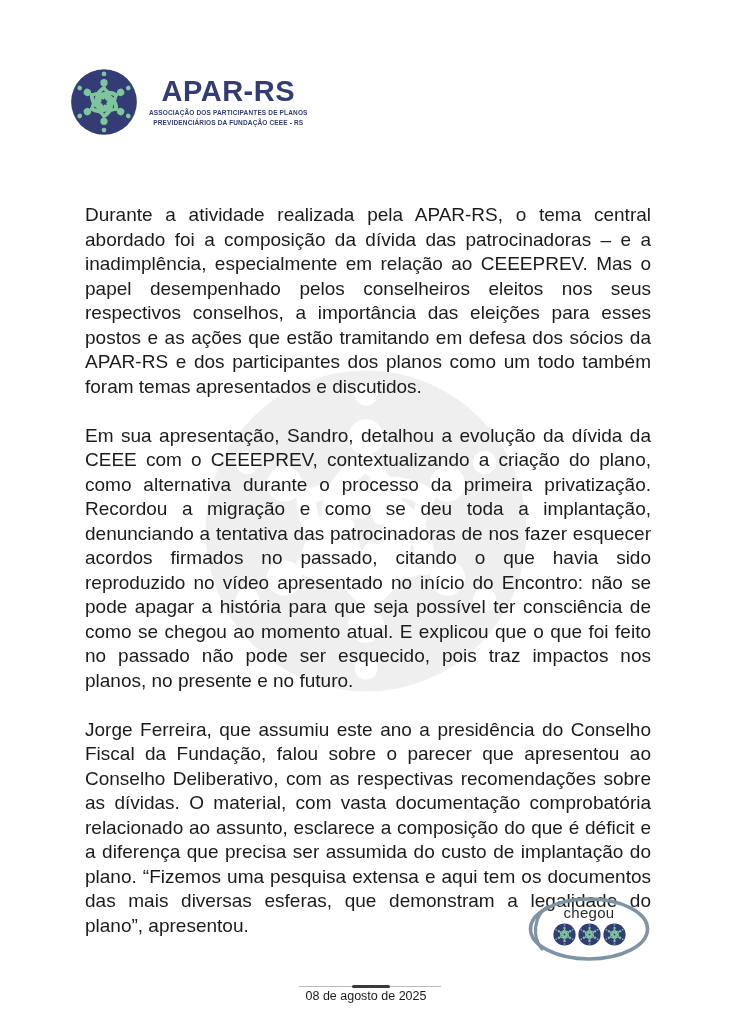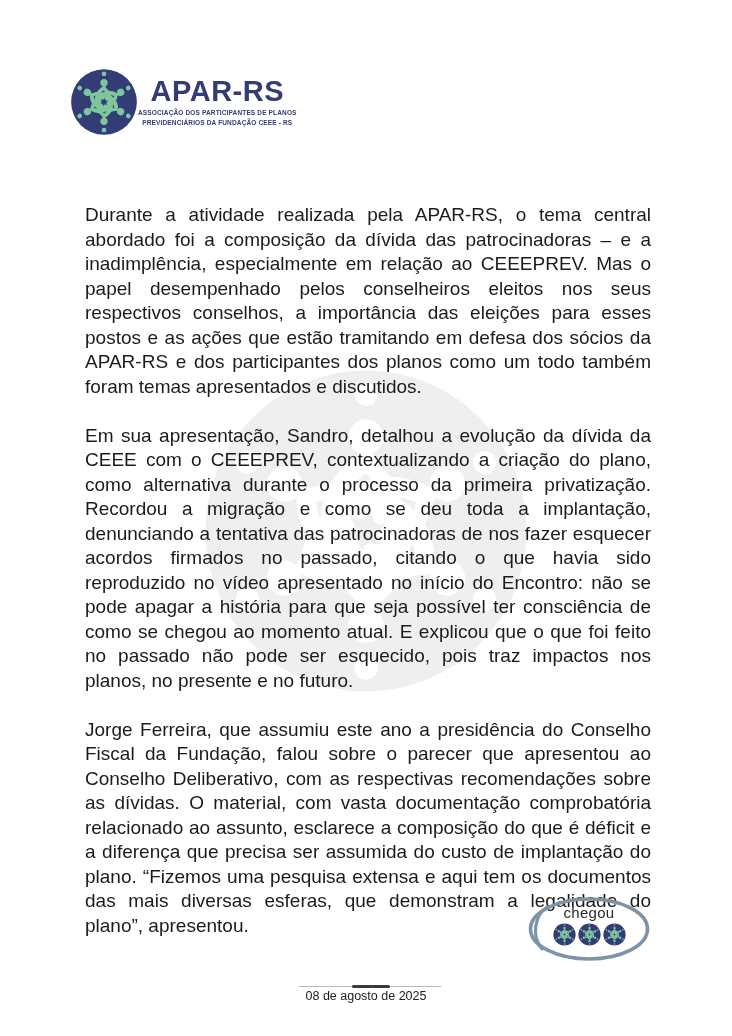--- a/index.html
+++ b/index.html
@@ -3,21 +3,21 @@
 <meta charset="utf-8">
 <style>
   html,body{margin:0;padding:0;}
   body{
     width:732px;height:1036px;position:relative;background:#ffffff;overflow:hidden;
     font-family:"Liberation Sans",sans-serif;color:#1b1b1b;
   }
   .page{position:absolute;inset:0;}
 
   
-  .logo{position:absolute;left:70px;top:68px;display:flex;align-items:center;}
+  .logo{position:absolute;left:70px;top:68px;display:flex;align-items:center;gap:11px;}
   .logo-mark{width:68px;height:68px;flex:0 0 auto;
     --mark-bg:var(--logo-navy,#333c74);--mark-fg:var(--logo-green,#7fc59d);}
   .logo-text{display:flex;flex-direction:column;align-items:center;}
   .logo-title{
     font-size:29px;font-weight:bold;letter-spacing:.5px;line-height:1;
     color:var(--logo-navy,#263a70);
   }
   .logo-subtitle{
     font-size:6.5px;font-weight:bold;letter-spacing:.15px;line-height:1.35;
     color:var(--logo-navy,#263a70);text-align:center;white-space:nowrap;margin-top:1px;

